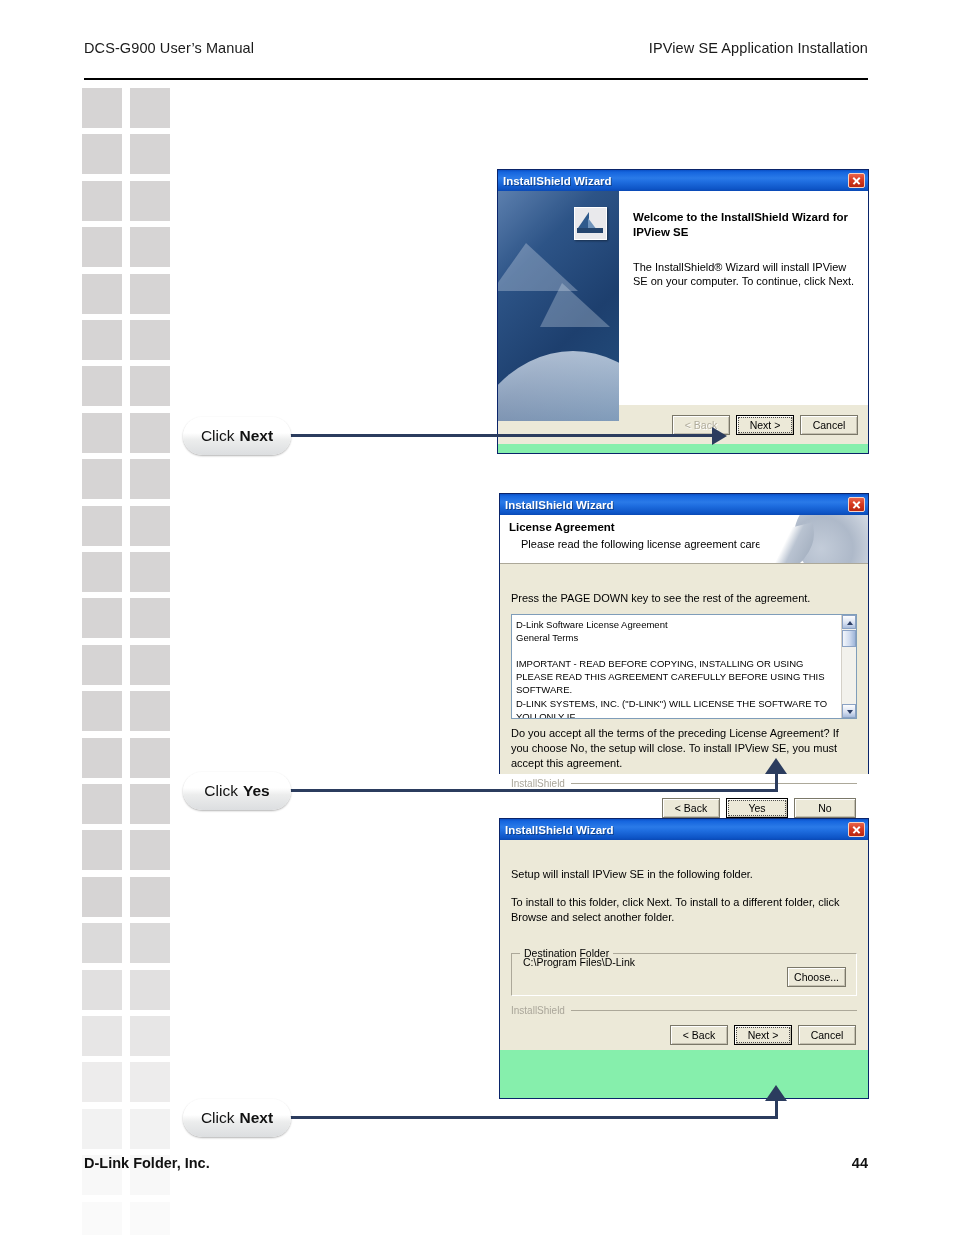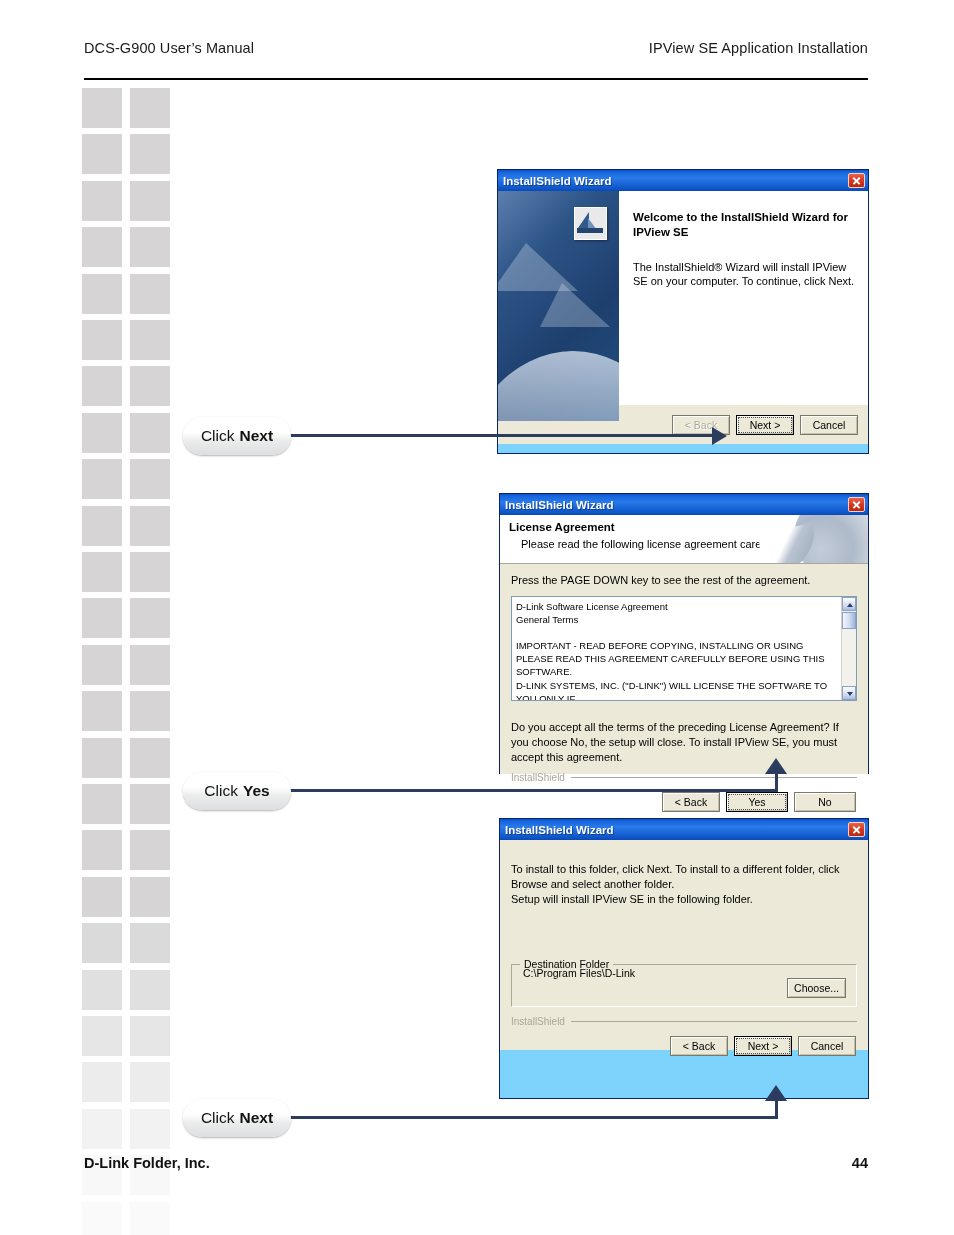--- a/index.html
+++ b/index.html
@@ -73,21 +73,21 @@
     border-left: 11px solid transparent;
     border-right: 11px solid transparent;
     border-bottom: 16px solid #2b3c5e;
   }
 
   
   .win {
     position: absolute;
     border: 1px solid #0a246a;
     box-sizing: border-box;
-    background: #7dd3fc;
+    background: #86efac;
     font-family: "Liberation Sans", sans-serif;
     z-index: 2;
   }
   .titlebar {
     height: 21px;
     background: linear-gradient(to bottom,
       #0b4fc4 0%, #1565de 10%, #2a7ae8 38%, #1f6ee0 55%, #0d54c6 90%, #0a49b5 100%);
     display: flex; align-items: center;
     padding: 0 3px 0 5px;
     box-sizing: border-box;
@@ -205,21 +205,21 @@
     position: absolute;
     right: 52px; top: 14px;
     width: 56px; height: 44px;
     background: linear-gradient(125deg, #ffffff 0%, #ffffff 40%, #b9c3d1 55%, #97a4b6 100%);
     transform: rotate(-14deg) skewX(-8deg);
     border-radius: 0 0 80% 0;
   }
 
   .wiz-body {
     background: #ece9d8;
-    padding: 9px 11px 0 11px;
+    padding: 27px 11px 0 11px;
     box-sizing: border-box;
     position: relative;
   }
   .wiz-p { font-size: 11px; color: #000; line-height: 1.35; }
 
   .licensebox {
     background: #ffffff;
     border: 1px solid #7f9db9;
     height: 105px;
     margin-top: 8px;
@@ -452,21 +452,21 @@
 TO THE TERMS OF THIS AGREEMENT, PROMPTLY RETURN THE UNUSED
 SOFTWARE TO THE PARTY (D-LINK OR ITS AUTHORIZED RESELLER) FROM</div>
       <div class="vscroll">
         <div>
           <div class="sb-btn sb-up"></div>
           <div class="sb-thumb"></div>
         </div>
         <div class="sb-btn sb-down"></div>
       </div>
     </div>
-    <div class="wiz-p" style="margin-top:19px;">Do you accept all the terms of the preceding License Agreement?  If you choose No, the setup will close.  To install IPView SE, you must accept this agreement.</div>
+    <div class="wiz-p" style="margin-top:7px;">Do you accept all the terms of the preceding License Agreement?  If you choose No, the setup will close.  To install IPView SE, you must accept this agreement.</div>
     <div class="ishield-row">
       <div class="lbl">InstallShield</div>
       <div class="rule"></div>
     </div>
     <div class="btnrow">
       <div class="btn">
           <span>&lt; Back</span>
         </div>
       <div class="btn focus wide">Yes</div>
       <div class="btn wide">No</div>
@@ -481,23 +481,23 @@
 <div class="lead" style="left:289px; top:789px; width:489px; height:3px;"></div>
 <div class="lead" style="left:775px; top:772px; width:3px; height:20px;"></div>
 <div class="lead-arrow arrow-up" style="left:765px; top:758px;"></div>
 
 <div class="win" style="left:499px; top:818px; width:370px; height:281px;">
   <div class="titlebar">
     <div class="tname">InstallShield Wizard</div>
     <div class="closebtn"></div>
   </div>
   <div class="wiz-body" style="height:210px;">
+    <div class="wiz-p">Setup will install IPView SE in the following folder.</div>
     <div class="wiz-p" style="margin-top:13px;">To install to this folder, click Next. To install to a different folder, click Browse and select another folder.</div>
-    <div class="wiz-p">Setup will install IPView SE in the following folder.</div>
-    <div class="groupbox" style="margin-top:57px;">
+    <div class="groupbox" style="margin-top:28px;">
       <div class="gtitle">Destination Folder</div>
       <div class="gpath">C:\Program Files\D-Link</div>
       <div class="btn browse">Choose...</div>
     </div>
     <div class="ishield-row" style="margin-top:9px;">
       <div class="lbl">InstallShield</div>
       <div class="rule"></div>
     </div>
     <div class="btnrow">
       <div class="btn">&lt; Back</div>

